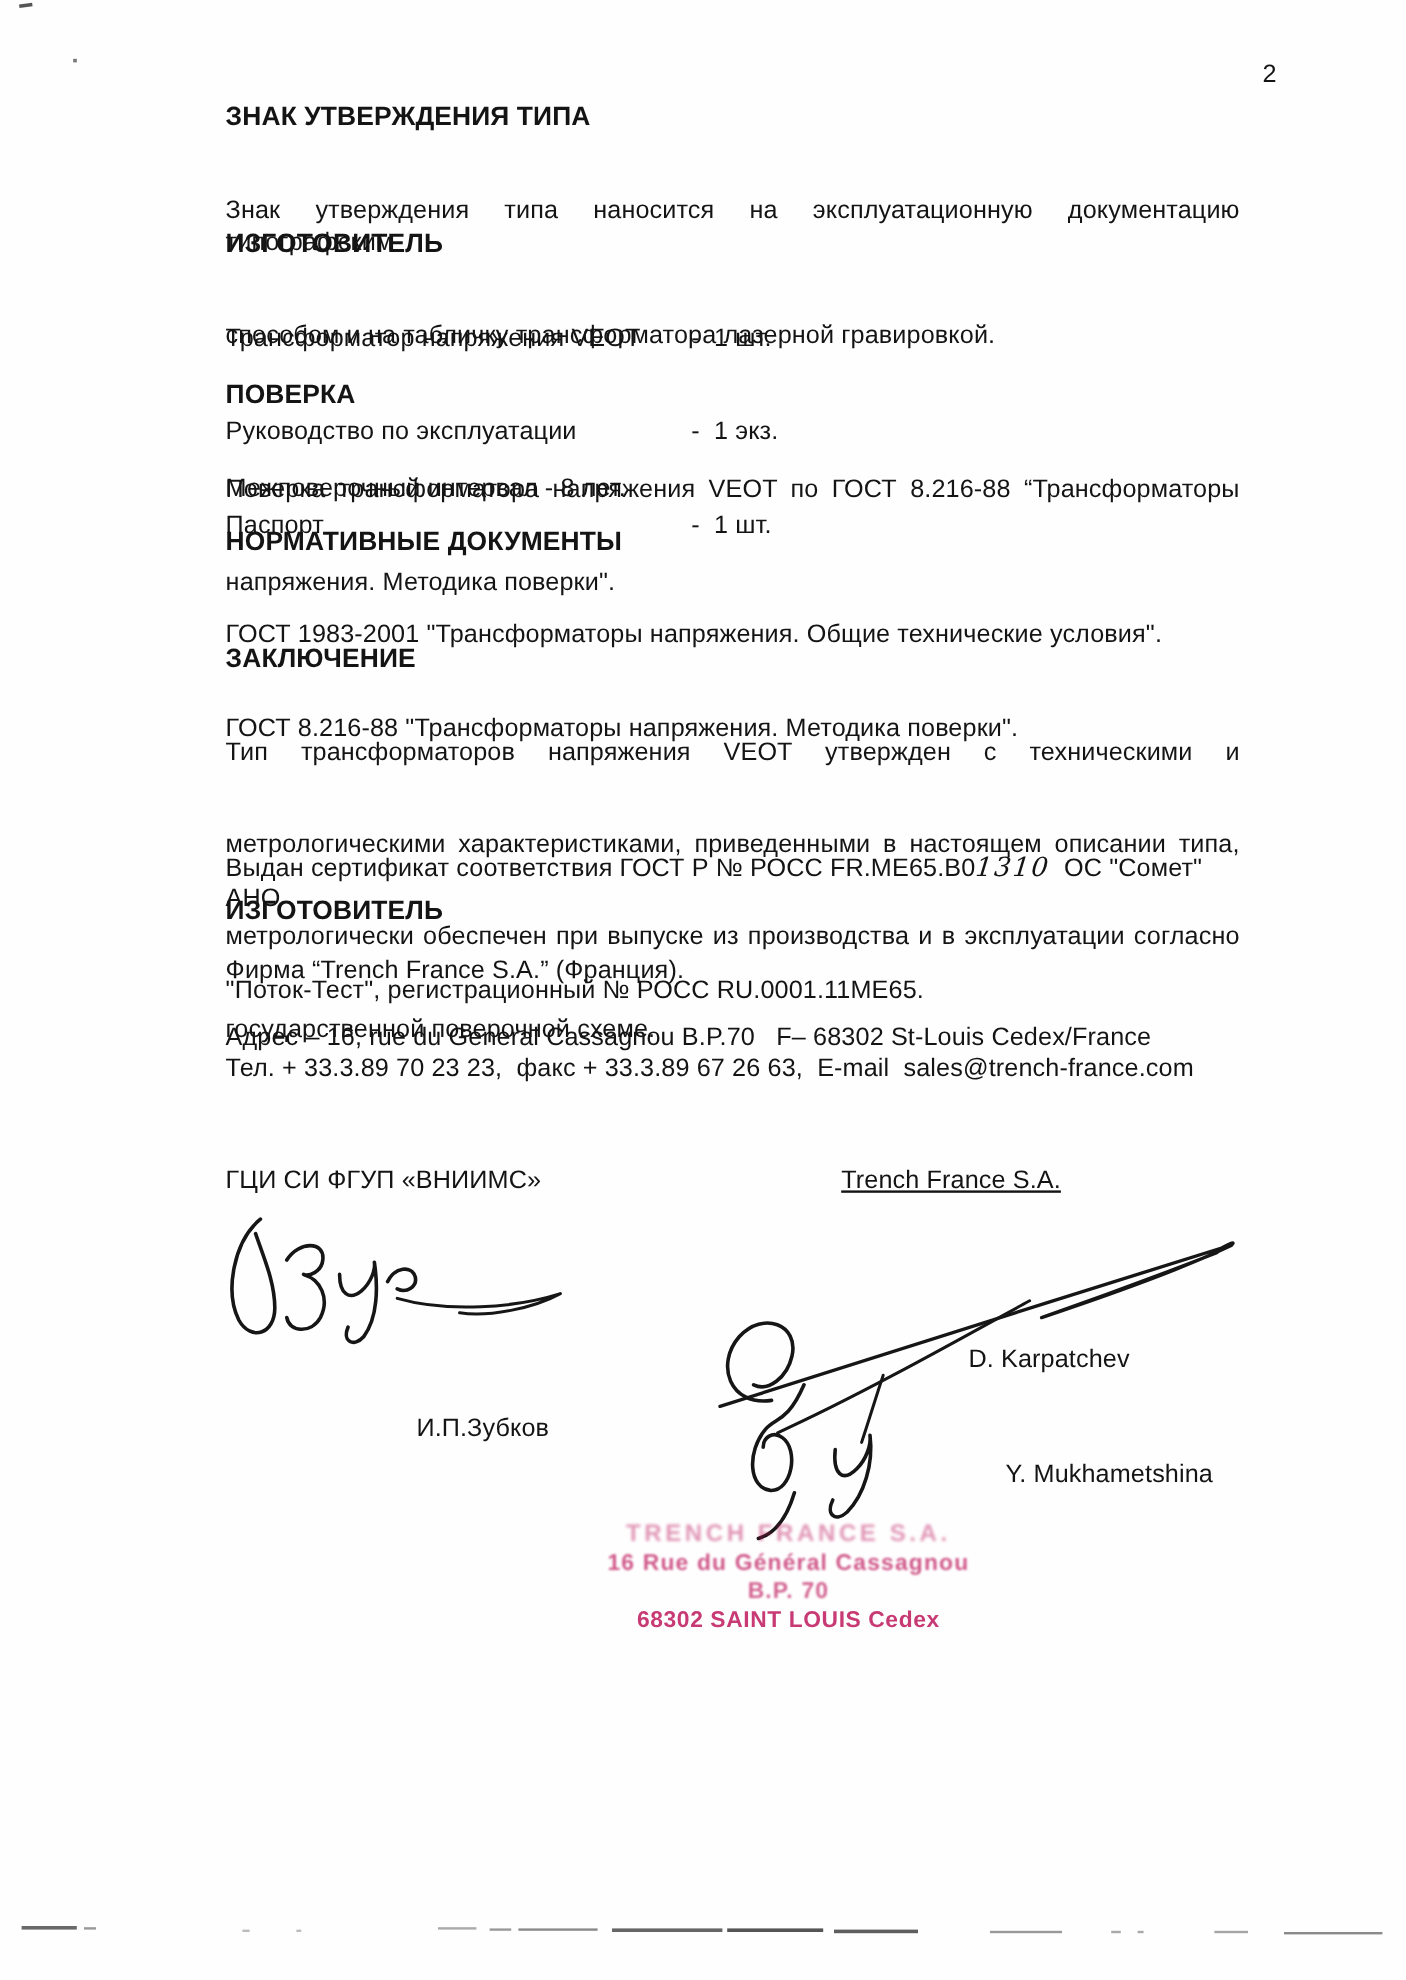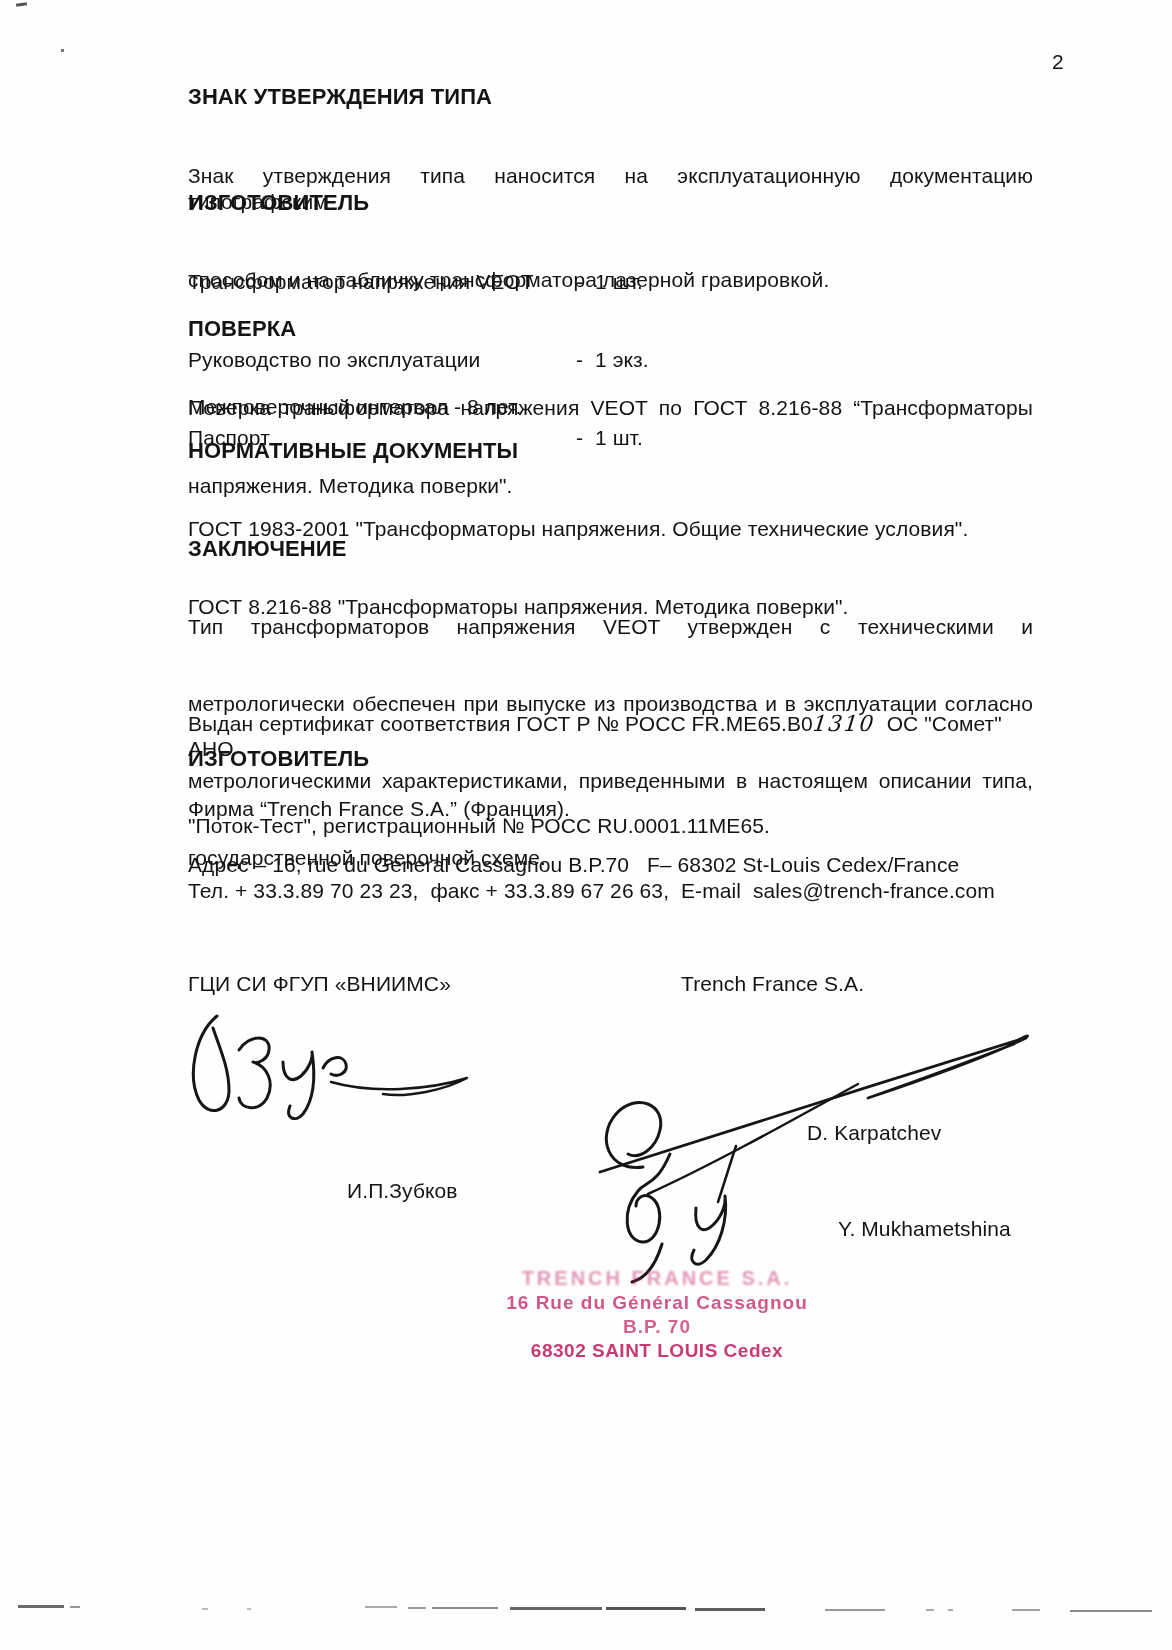--- a/index.html
+++ b/index.html
@@ -75,36 +75,36 @@
 
   <div class="block heading" style="top:438px;">НОРМАТИВНЫЕ ДОКУМЕНТЫ</div>
   <div class="block txt" style="top:464px;">
     <div class="line">ГОСТ 1983-2001 "Трансформаторы напряжения. Общие технические условия".</div>
     <div class="line">ГОСТ 8.216-88 "Трансформаторы напряжения. Методика поверки".</div>
   </div>
 
   <div class="block heading" style="top:536px;">ЗАКЛЮЧЕНИЕ</div>
   <div class="block txt tight" style="top:562px;">
     <div class="line just">Тип трансформаторов напряжения VEOT утвержден с техническими и</div>
+    <div class="line just">метрологическими характеристиками, приведенными в настоящем описании типа,</div>
     <div class="line just">метрологически обеспечен при выпуске из производства и в эксплуатации согласно</div>
-    <div class="line just">метрологическими характеристиками, приведенными в настоящем описании типа,</div>
     <div class="line">государственной поверочной схеме.</div>
   </div>
   <div class="block txt tight" style="top:659px;">
     <div class="line"><span>Выдан сертификат соответствия ГОСТ Р № РОСС FR.ME65.В0</span><span class="handwritten">1310</span><span>  ОС "Сомет" АНО</span></div>
     <div class="line">"Поток-Тест", регистрационный № РОСС RU.0001.11МЕ65.</div>
   </div>
 
   <div class="block heading" style="top:746px;">ИЗГОТОВИТЕЛЬ</div>
   <div class="block txt" style="top:796px;">Фирма “Trench France S.A.” (Франция).</div>
   <div class="block txt" style="top:852px;">Адрес – 16, rue du General Cassagnou B.P.70   F– 68302 St-Louis Cedex/France</div>
   <div class="block txt" style="top:878px;">Тел. + 33.3.89 70 23 23,  факс + 33.3.89 67 26 63,  E-mail  sales@trench-france.com</div>
 
   <div class="abs txt" style="left:188px;top:971px;">ГЦИ СИ ФГУП «ВНИИМС»</div>
-  <div class="abs txt" style="left:681px;top:971px;">Trench France S.A.</div>
+  <div class="abs txt" style="left:701px;top:971px;text-decoration:underline;">Trench France S.A.</div>
 
   <svg class="abs sig-svg" style="left:183px;top:1006px;" width="300" height="118" viewBox="0 0 300 118">
     <path d="M 34,10 C 12,28 4,70 16,94 C 26,112 46,106 46,84 C 46,62 36,40 30,22" stroke-width="3"></path>
     <path d="M 56,44 C 66,28 88,28 86,44 C 85,54 74,58 70,56 C 84,60 92,76 84,92 C 76,106 58,104 56,92" stroke-width="3"></path>
     <path d="M 100,56 C 100,72 108,78 118,70 C 126,63 130,52 129,46 C 132,66 132,92 120,108 C 112,117 102,112 107,100" stroke-width="3"></path>
     <path d="M 140,62 C 146,50 160,48 163,58 C 165,66 156,72 148,68" stroke-width="3"></path>
     <path d="M 148,76 C 190,88 246,84 284,72 C 262,84 224,92 200,88" stroke-width="2.5"></path>
   </svg>
   <div class="abs txt" style="left:347px;top:1178px;">И.П.Зубков</div>
 

